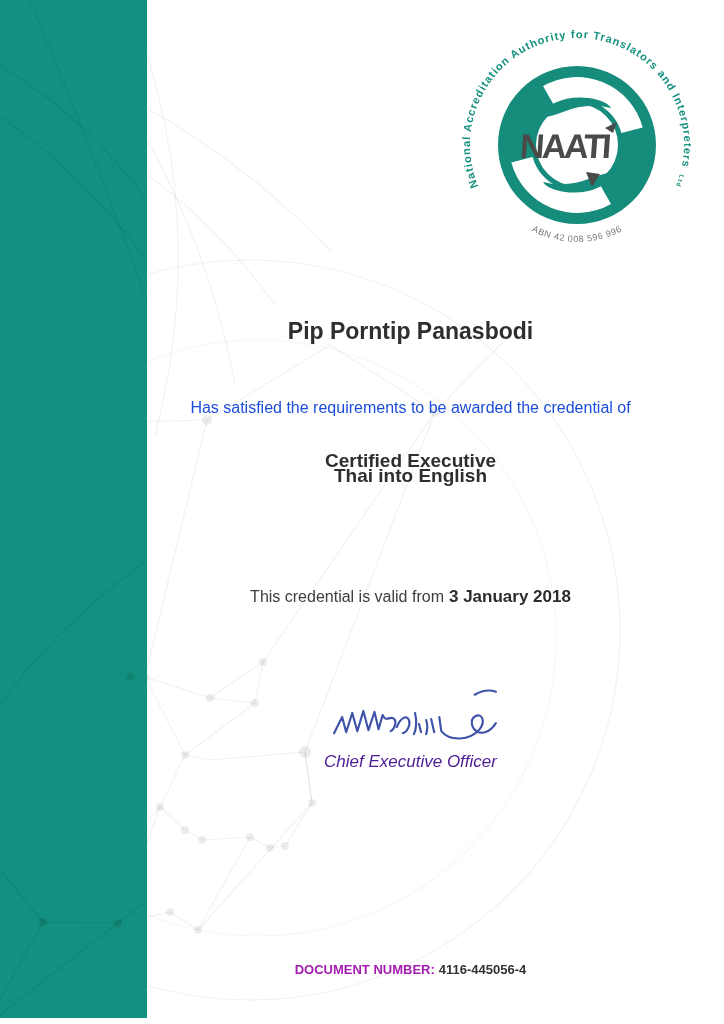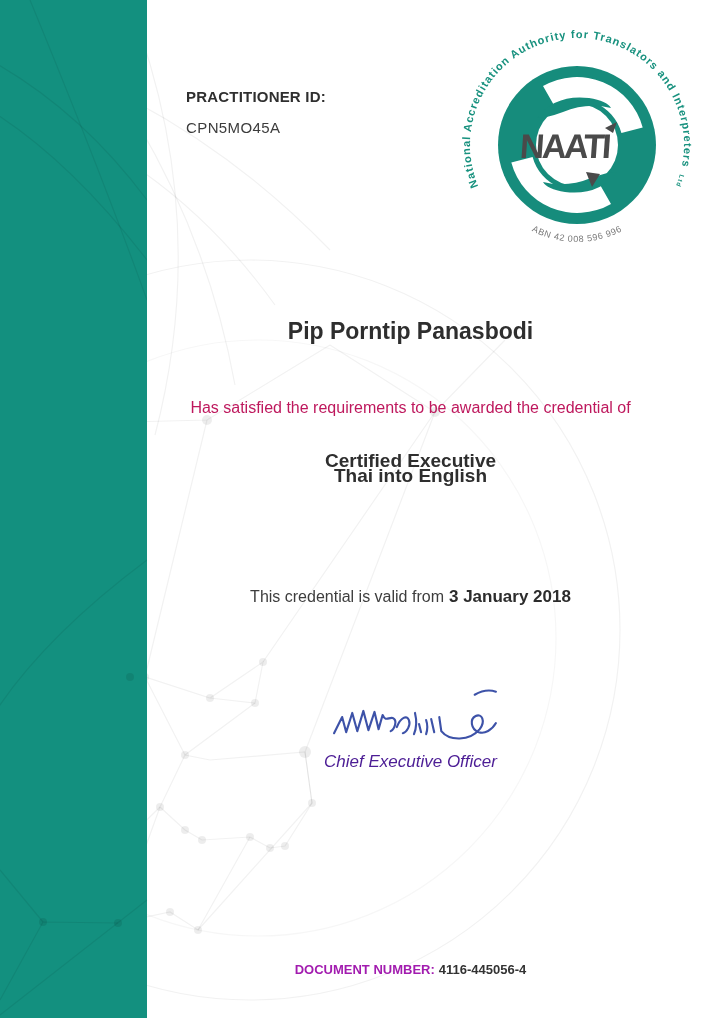--- a/index.html
+++ b/index.html
@@ -9,21 +9,21 @@
   }
   .bg-net{position:absolute;left:0;top:0;width:724px;height:1024px;z-index:0;}
   .teal-bar{position:absolute;left:0;top:0;width:147px;height:1018px;background:#13907F;z-index:1;}
   .bar-net{position:absolute;left:0;top:0;width:147px;height:1018px;z-index:2;}
   .practitioner{position:absolute;left:186px;top:88px;z-index:3;}
   .practitioner .label{font-weight:bold;font-size:15px;color:#2f2f2f;letter-spacing:.2px;}
   .practitioner .value{margin-top:14px;font-size:15px;color:#3c3c3c;letter-spacing:.4px;}
   .logo-wrap{position:absolute;left:437px;top:12px;width:280px;height:250px;z-index:3;}
   .text-col{position:absolute;left:147px;width:577px;box-sizing:border-box;padding-right:50px;text-align:center;z-index:3;}
   .name{top:318px;font-size:23px;font-weight:bold;color:#2e2e2e;}
-  .statement{top:399px;font-size:16px;color:#be185d;}
+  .statement{top:399px;font-size:16px;color:#1d4ed8;}
   .cred-title{top:450px;font-size:19px;font-weight:bold;color:#2e2e2e;}
   .cred-dir{top:465px;font-size:19px;font-weight:bold;color:#2e2e2e;}
   .valid-line{top:559px;font-size:16px;color:#3d3d3d;margin-top:28px;}
   .expire-line{top:576px;font-size:16px;color:#3d3d3d;}
   .date-strong{font-weight:bold;font-size:17px;color:#2c2c2c;margin-left:5px;}
   .signature{position:absolute;left:330px;top:686px;width:172px;height:62px;z-index:3;}
   .ceo{top:752px;font-size:17px;font-style:italic;color:#4c1d95;}
   .docnum{top:962px;font-size:13px;color:#333;}
   .docnum .lbl{font-weight:bold;color:#a21caf;}
   .docnum .val{margin-left:4px;font-weight:bold;}
@@ -95,24 +95,20 @@
       <path d="M0,1015 L147,900"></path>
       <path d="M0,870 L43,922"></path>
     </g>
     <g fill="rgba(0,0,0,0.09)">
       <circle cx="43" cy="922" r="4"></circle>
       <circle cx="118" cy="923" r="4"></circle>
       <circle cx="130" cy="677" r="4"></circle>
     </g>
   </svg>
 
-  <div class="practitioner">
-    <div class="label">PRACTITIONER ID:</div>
-    <div class="value">CPN5MO45A</div>
-  </div>
 
   <div class="logo-wrap">
     <svg viewBox="0 0 280 250" width="280" height="250" xmlns="http://www.w3.org/2000/svg">
       <defs>
         <path id="ringTopPath" d="M52.4,194.4 A107,107 0 1 1 227.6,194.4" fill="none"></path>
         <path id="abnPath" d="M66,195.7 A97,97 0 0 0 214,195.7" fill="none"></path>
       </defs>
 
       <g>
         <circle cx="140" cy="133" r="79" fill="#168C7C"></circle>

